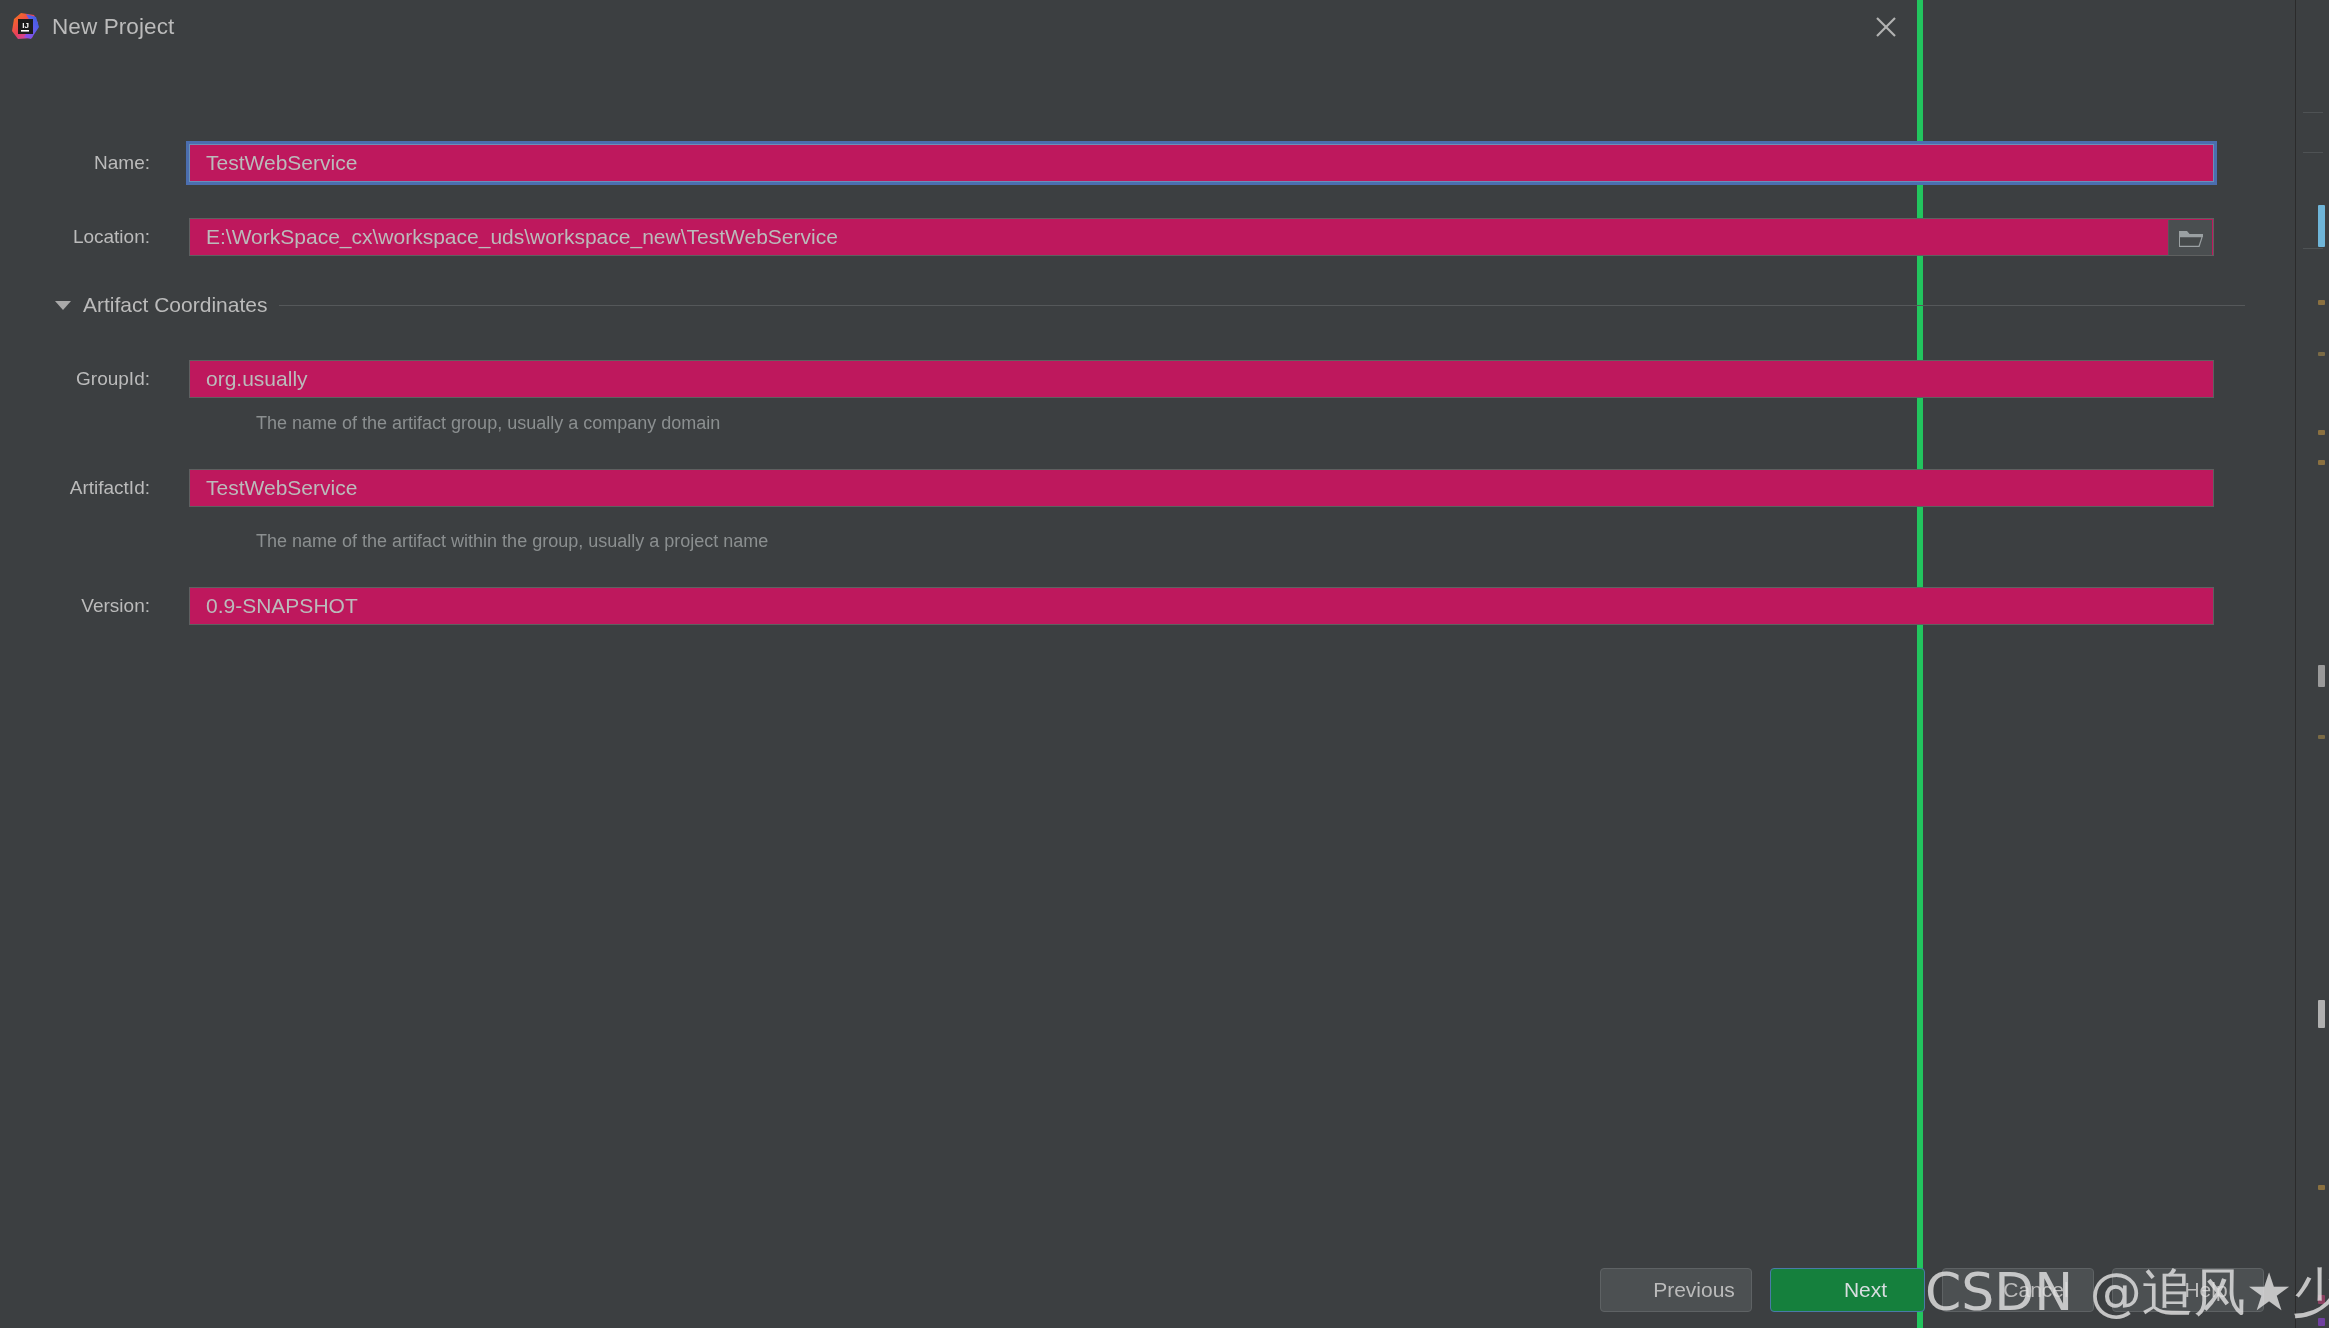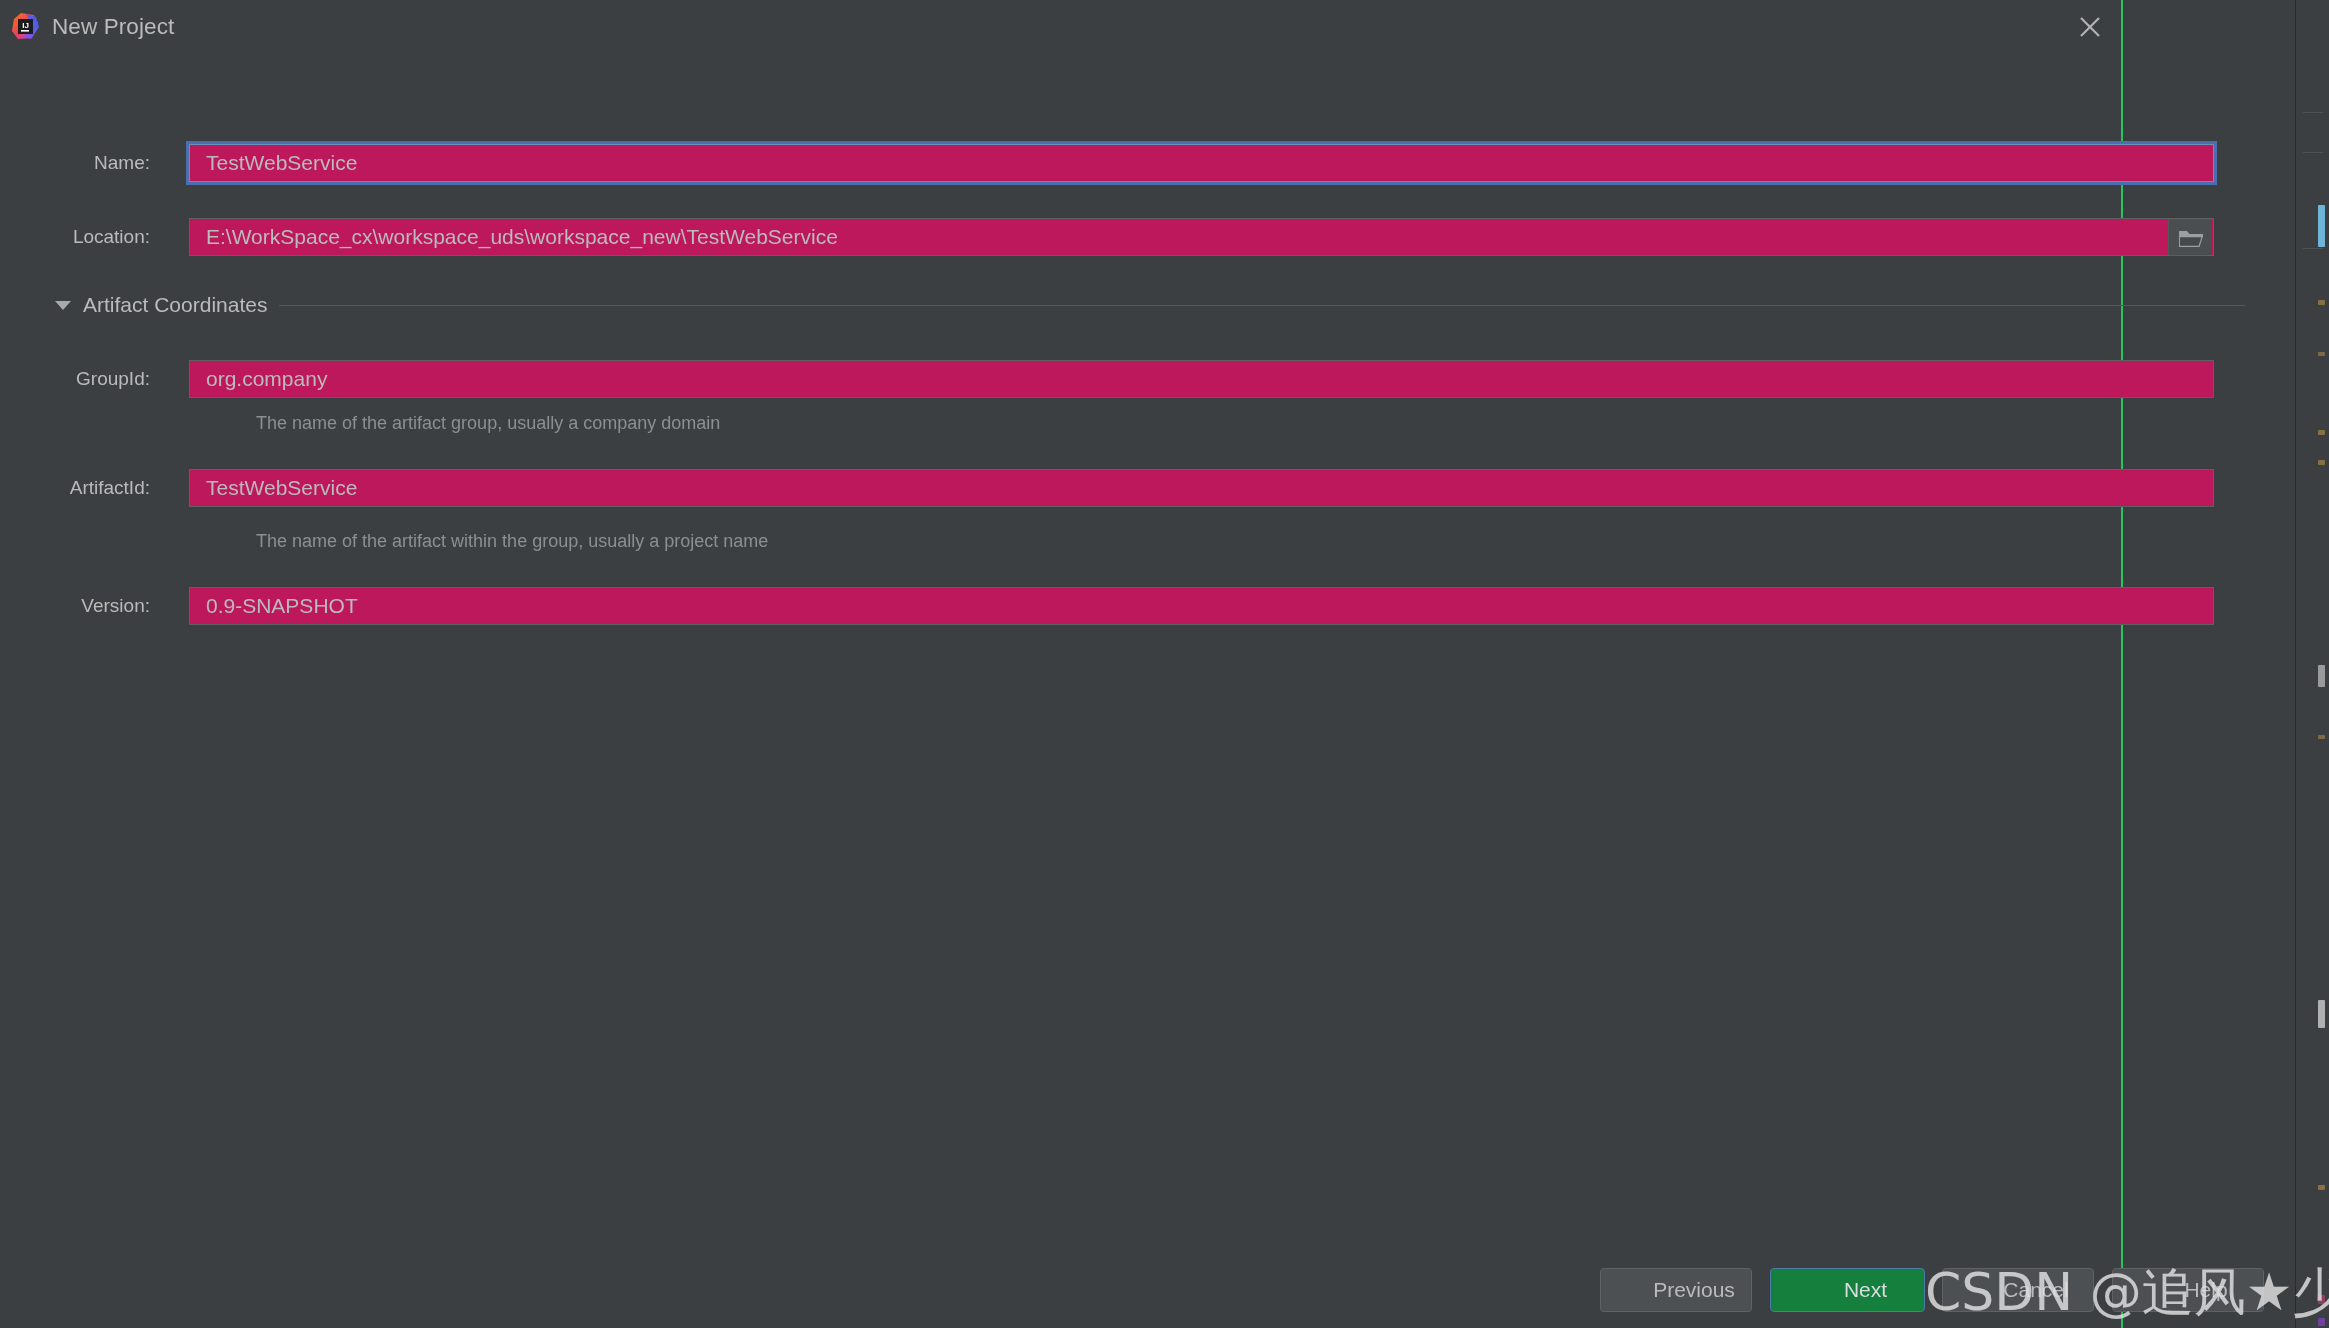--- a/index.html
+++ b/index.html
@@ -31,24 +31,24 @@
     position: absolute;
     right: 4px;
     width: 7px;
     border-radius: 1px;
   }
 
   
   .dialog {
     position: absolute;
     top: 0; left: 0;
-    width: 2123px;
+    width: 1923px;
     height: 1328px;
     background: #3c3f41;
-    border-right: 2px solid #22c55e;
+    border-right: 6px solid #22c55e;
   }
 
   
   .titlebar {
     position: relative;
     height: 53px;
     background: #3c3f41;
     display: flex;
     align-items: center;
   }
@@ -284,21 +284,21 @@
 
     <div class="section-header" style="left:55px; top:240px; width:2190px;">
       <span class="chevron"></span>
       <span class="section-title">Artifact Coordinates</span>
       <span class="section-rule"></span>
     </div>
 
     <div class="row" style="left:0; top:307px; width:2295px;">
       <div class="field-label" style="width:175px; margin-left:-25px;">GroupId:</div>
       <div class="textfield" style="margin-left:39px; width:2025px;">
-        <span class="value">org.company</span>
+        <span class="value">org.usually</span>
       </div>
     </div>
     <div class="hint" style="left:256px; top:360px;">The name of the artifact group, usually a company domain</div>
 
     <div class="row" style="left:0; top:416px; width:2295px;">
       <div class="field-label" style="width:175px; margin-left:-25px;">ArtifactId:</div>
       <div class="textfield" style="margin-left:39px; width:2025px;">
         <span class="value">TestWebService</span>
       </div>
     </div>

